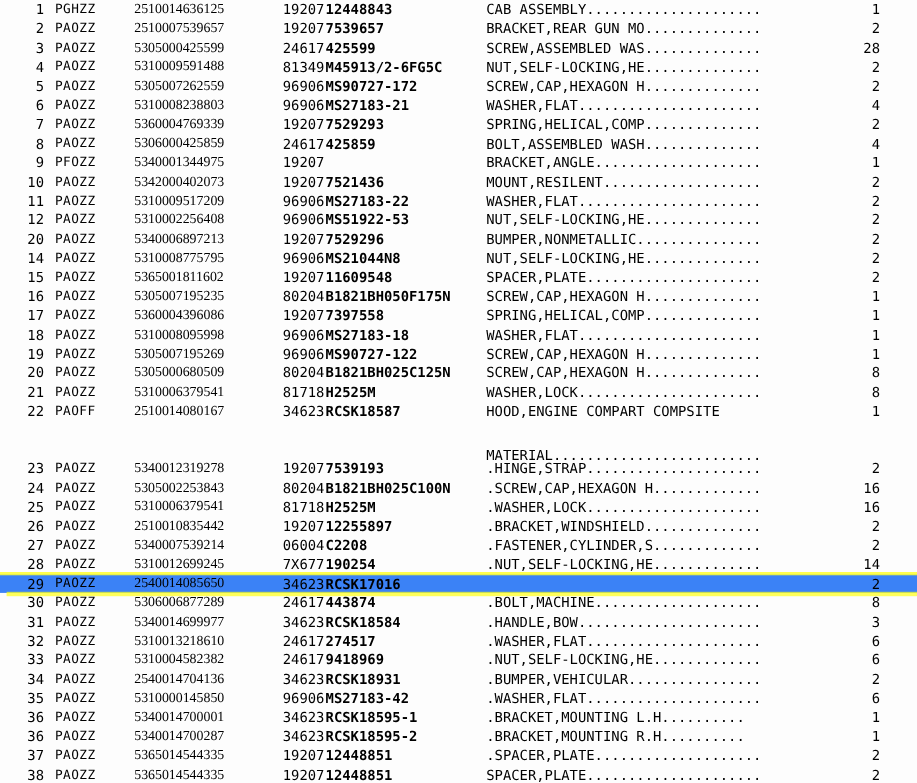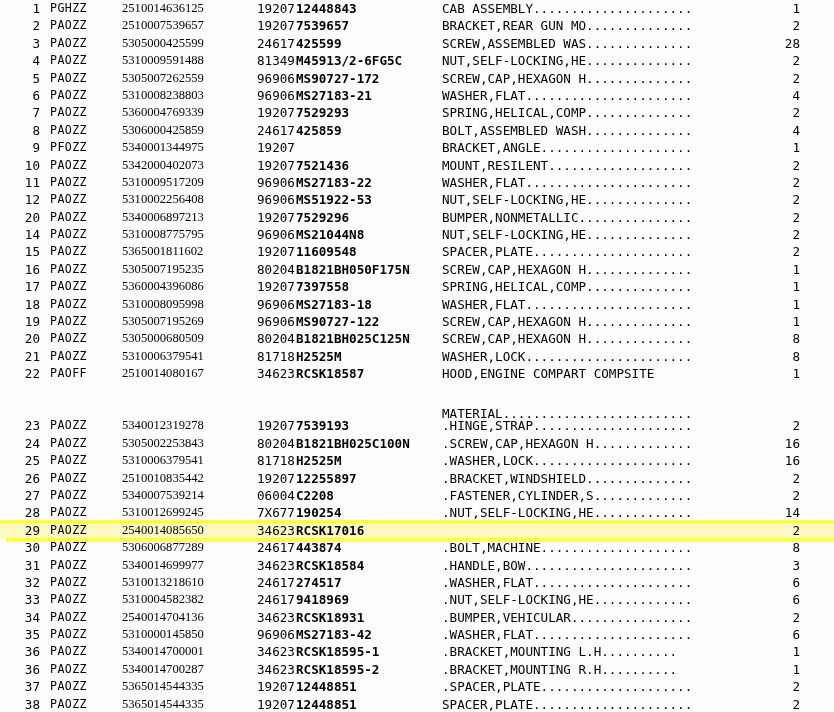--- a/index.html
+++ b/index.html
@@ -25,21 +25,21 @@
     position: relative;
     height: 17.4px;
     line-height: 17.4px;
     white-space: nowrap;
     font-size: 12.6px;
     color: #000000;
     letter-spacing: 0px;
   }
 
   .row.highlight {
-    background: #fef9c3;
+    background: #3b82f6;
   }
 
   
   .row.highlight::before {
     content: "";
     position: absolute;
     left: 0;
     right: 0;
     top: -2px;
     height: 3px;

